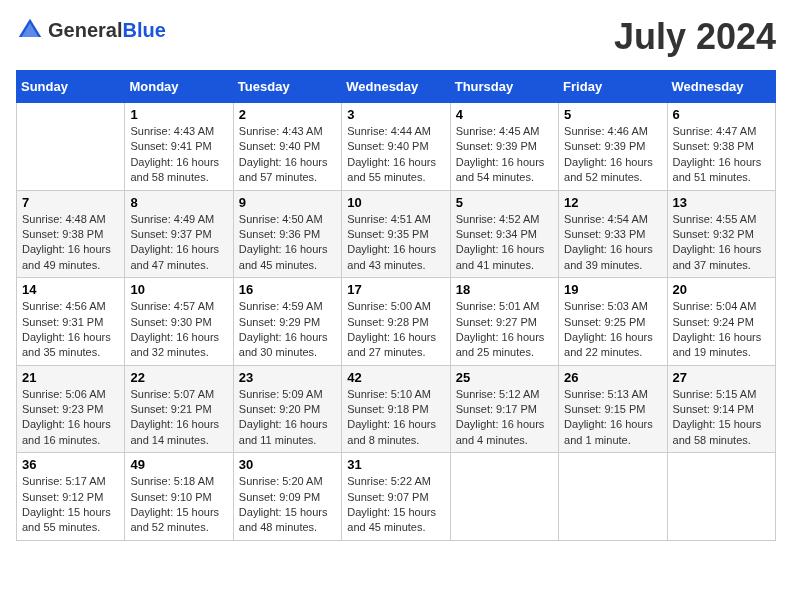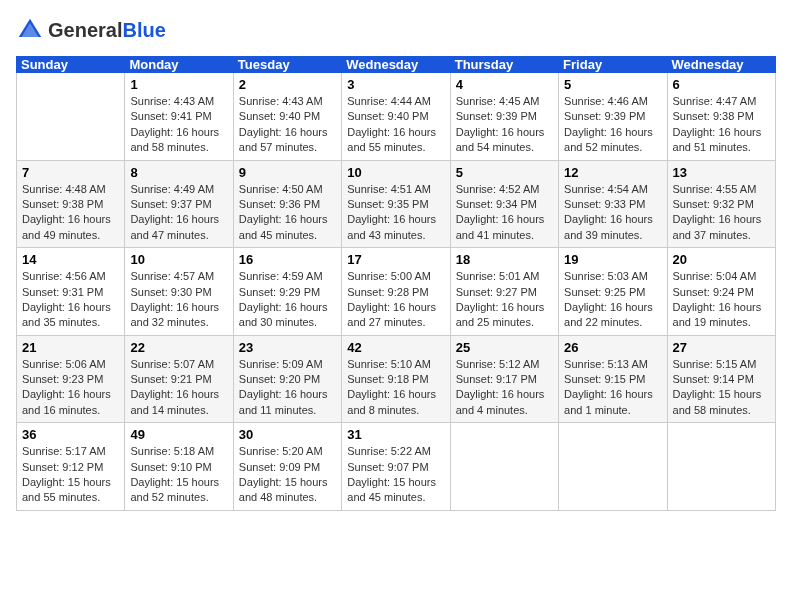--- a/index.html
+++ b/index.html
@@ -39,21 +39,21 @@
       color: #555;
     }
     table {
       width: 100%;
       border-collapse: collapse;
       font-size: 11px;
     }
     thead tr th {
       background: #1a56db;
       color: #fff;
-      padding: 0 4px;
+      padding: 8px 4px;
       text-align: left;
       font-size: 13px;
       font-weight: bold;
       border: 1px solid #1a56db;
     }
     tbody tr td {
       border: 1px solid #ccc;
       padding: 4px 5px;
       vertical-align: top;
       width: 108px;
@@ -88,20 +88,21 @@
   <div class="logo">
     <svg class="logo-icon" viewBox="0 0 40 40" xmlns="http://www.w3.org/2000/svg">
       <polygon points="20,4 36,30 4,30" fill="#1a56db"></polygon>
       <polygon points="20,10 32,30 8,30" fill="#fff" opacity="0.3"></polygon>
     </svg>
     <div>
       <span style="font-size:20px;font-weight:bold;color:#333;">General</span><span style="font-size:20px;font-weight:bold;color:#1a56db;">Blue</span>
     </div>
   </div>
   <div class="title-block">
+    <h1>July 2024</h1>
   </div>
 </div>
 
 <table>
   <thead>
     <tr>
     <th>Sunday</th>
         <th>Monday</th>
         <th>Tuesday</th>
         <th>Wednesday</th>

